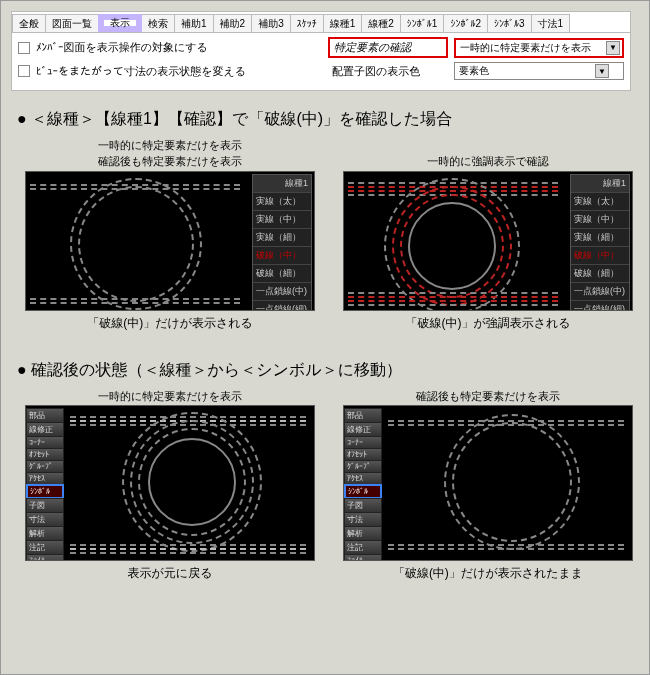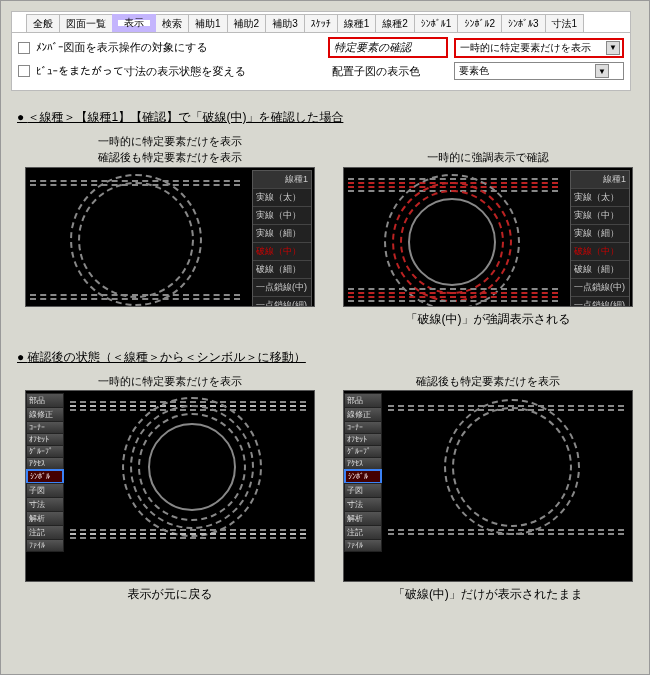--- a/index.html
+++ b/index.html
@@ -19,21 +19,21 @@
   .config-panel {
     background: #fff;
     border: 1px solid #bbb;
     width: 620px;
     margin-bottom: 18px;
   }
   .tabs {
     display: flex;
     border-bottom: 1px solid #bbb;
     padding-top: 2px;
-    padding-left: 14px;
+    padding-left: 0;
     overflow: hidden;
     flex-wrap: nowrap;
   }
   .tab {
     padding: 2px 6px;
     border: 1px solid #bbb;
     border-bottom: none;
     background: #f4f4f4;
     margin-right: -1px;
     white-space: nowrap;
@@ -80,23 +80,22 @@
     width:14px;height:14px;background:#ddd;border:1px solid #888;
     display:flex;align-items:center;justify-content:center;font-size:8px;
   }
   .plain-select {
     border:1px solid #888;background:#fff;display:flex;align-items:center;
     justify-content:space-between;width:170px;padding:1px 14px 1px 4px;font-size:10px;
   }
 
   
   .bullet-section {
-    margin: 7px 0 8px 6px;
-    font-size: 12px;
-    text-decoration: underline;
+    margin: 14px 0 8px 6px;
+    font-size: 16px;
   }
   .bullet-section::before { content:"● "; }
 
   .pair { display:flex; gap:28px; margin-bottom:4px; }
   .col { width: 290px; }
   .col .above-caption {
     text-align:center; font-size:11px; margin-bottom:2px; line-height:1.3;
   }
   .col .below-caption {
     text-align:center; font-size:12px; margin-top:4px;
@@ -104,21 +103,21 @@
 
   
   .shot {
     width: 290px;
     height: 140px;
     background: #000;
     border: 1px solid #555;
     position: relative;
     overflow: hidden;
   }
-  .shot.sml { height: 192px; }
+  .shot.sml { height: 156px; }
   .shot .side-menu {
     position:absolute; right:2px; top:2px; width:60px;
     background:#222; border:1px solid #555;
     display:flex; flex-direction:column;
     font-size:9px; color:#ccc;
   }
   .shot .side-menu .mi {
     padding:2px 3px; border-bottom:1px solid #444; white-space:nowrap;
     overflow:hidden;
   }
@@ -212,20 +211,21 @@
           <div class="mi title">線種1</div>
           <div class="mi">実線（太）</div>
           <div class="mi">実線（中）</div>
           <div class="mi">実線（細）</div>
           <div class="mi hl-red">破線（中）</div>
           <div class="mi">破線（細）</div>
           <div class="mi">一点鎖線(中)</div>
           <div class="mi">一点鎖線(細)</div>
         </div>
     </div>
+    <div class="below-caption">「破線(中)」だけが表示される</div>
   </div>
 
   <div class="col">
     <div class="above-caption">&nbsp;</div>
     <div class="above-caption">一時的に強調表示で確認</div>
     <div class="shot">
       <div class="hbar" style="left:4px;top:10px;width:210px;"></div>
       <div class="hbar red" style="left:4px;top:14px;width:210px;"></div>
       <div class="hbar red" style="left:4px;top:18px;width:210px;"></div>
       <div class="hbar" style="left:4px;top:22px;width:210px;"></div>

